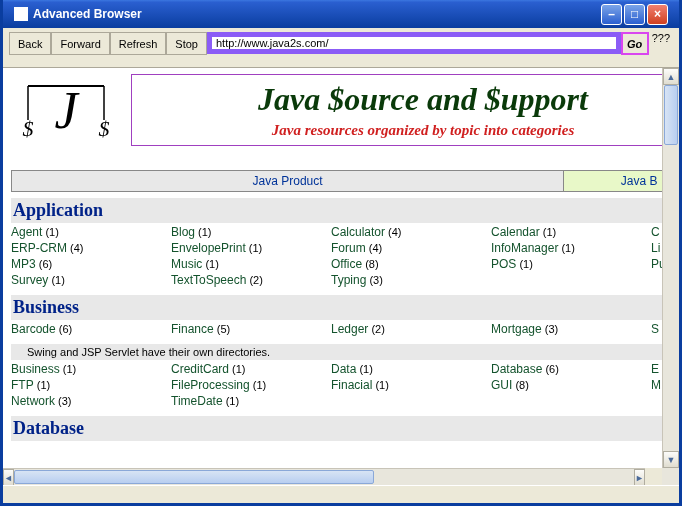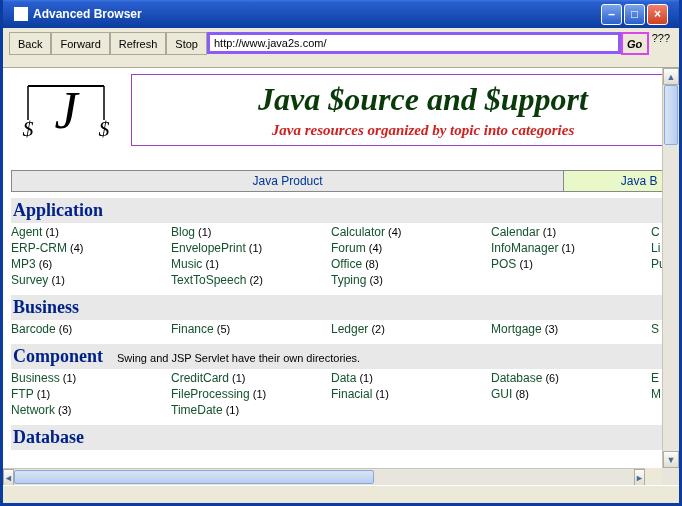--- a/index.html
+++ b/index.html
@@ -7,21 +7,21 @@
 .window { width: 682px; height: 506px; border: 3px solid #0a3d9f; border-top: none; background: #ece9d8; display: flex; flex-direction: column; }
 .titlebar { height: 28px; background: linear-gradient(to bottom, #3b77e0 0%, #2a5fd0 8%, #0a3d9f 100%); display: flex; align-items: center; padding: 0 11px; color: #fff; font-size: 12px; font-weight: bold; }
 .titlebar-icon { width: 14px; height: 14px; background: #fff; margin-right: 5px; }
 .titlebar-title { flex: 1; }
 .win-btns { display: flex; gap: 2px; }
 .win-btn { width: 21px; height: 21px; border: 1px solid #fff; border-radius: 3px; display: flex; align-items: center; justify-content: center; font-size: 12px; font-weight: bold; cursor: pointer; }
 .win-min, .win-max { background: linear-gradient(to bottom, #7ba4e8, #2a5fd0); color: #fff; }
 .win-close { background: linear-gradient(to bottom, #f08070, #d04020); color: #fff; }
 .toolbar { height: 40px; background: #ece9d8; border-bottom: 1px solid #aca899; display: flex; align-items: flex-start; padding: 4px 6px; }
 .tb-btn { height: 23px; padding: 0 8px; background: #ece9d8; border: 1px solid #aca899; font-size: 11px; cursor: pointer; }
-.url-input { flex: 1; height: 22px; border: 3px solid #8b5cf6; background: #fff; padding: 0 4px; font-size: 11px; }
+.url-input { flex: 1; height: 22px; border: 5px solid #8b5cf6; background: #fff; padding: 0 4px; font-size: 11px; }
 .go-btn { height: 23px; width: 28px; border: 2px solid #d946ef; background: #ece9d8; font-size: 11px; font-style: italic; font-weight: bold; cursor: pointer; }
 .status-q { font-size: 11px; padding: 0 3px; }
 .content-wrap { flex: 1; display: flex; background: #fff; overflow: hidden; position: relative; }
 .content { flex: 1; overflow: hidden; position: relative; }
 .page { position: absolute; top: 0; left: 0; width: 720px; padding: 6px 8px; }
 .banner-row { display: flex; gap: 10px; align-items: flex-start; }
 .logo-box { width: 110px; height: 80px; display: flex; align-items: center; justify-content: center; }
 .logo-svg { width: 100px; height: 72px; }
 .banner { border: 1px solid #a040c0; flex: 1; text-align: center; padding: 6px 10px; }
 .banner-title { font-family: 'Times New Roman', serif; font-style: italic; font-weight: bold; font-size: 32px; color: #0a3a0a; }
@@ -128,21 +128,20 @@
               <span>Business</span>
             </div>
             <div class="link-grid">
               <div class="link-item"><a href="#">Barcode</a><span class="link-count"> (6)</span></div>
               <div class="link-item"><a href="#">Finance</a><span class="link-count"> (5)</span></div>
               <div class="link-item"><a href="#">Ledger</a><span class="link-count"> (2)</span></div>
               <div class="link-item"><a href="#">Mortgage</a><span class="link-count"> (3)</span></div>
               <div class="link-item"><a href="#">S</a></div>
             </div>
             <div class="section-head">
-              <span>Component</span>
               <span class="section-note">Swing and JSP Servlet have their own directories.</span>
             </div>
             <div class="link-grid">
               <div class="link-item"><a href="#">Business</a><span class="link-count"> (1)</span></div>
               <div class="link-item"><a href="#">CreditCard</a><span class="link-count"> (1)</span></div>
               <div class="link-item"><a href="#">Data</a><span class="link-count"> (1)</span></div>
               <div class="link-item"><a href="#">Database</a><span class="link-count"> (6)</span></div>
               <div class="link-item"><a href="#">E</a></div>
               <div class="link-item"><a href="#">FTP</a><span class="link-count"> (1)</span></div>
               <div class="link-item"><a href="#">FileProcessing</a><span class="link-count"> (1)</span></div>

